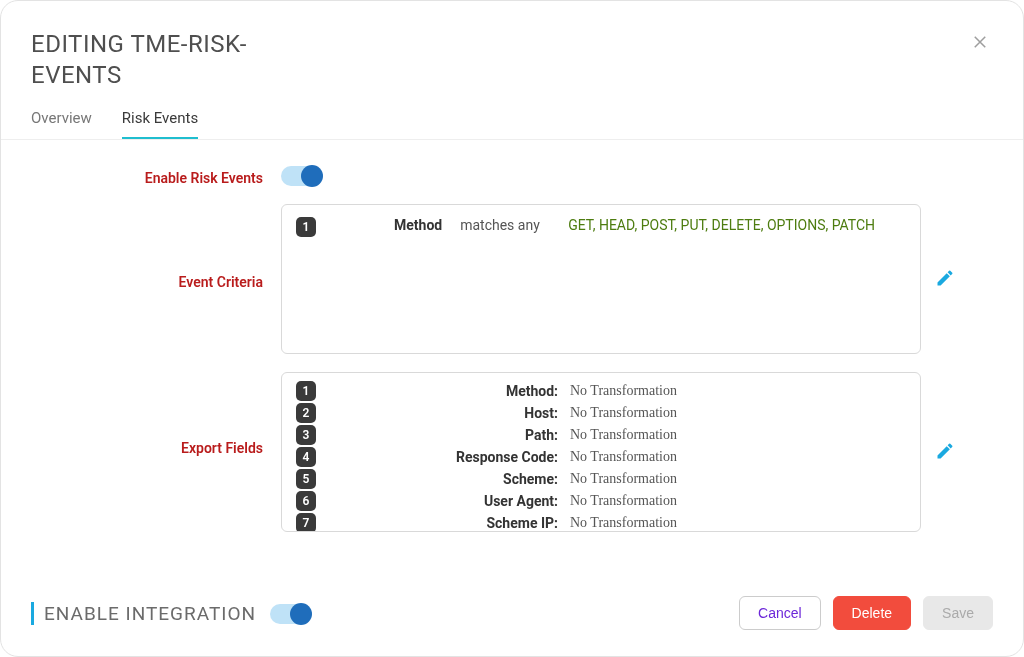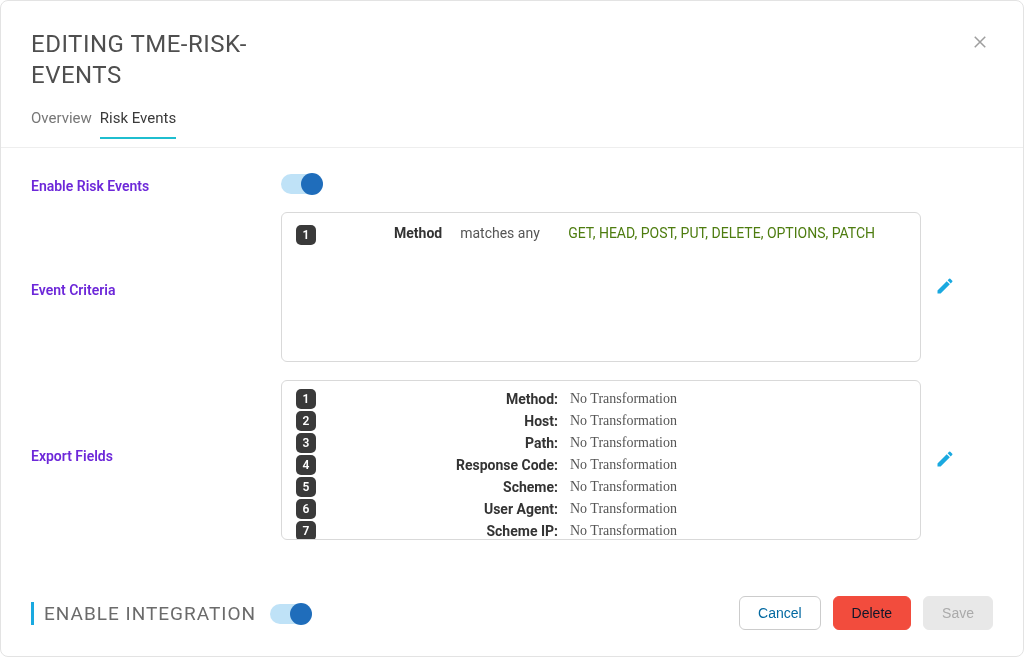--- a/index.html
+++ b/index.html
@@ -1,58 +1,58 @@
 <!DOCTYPE html>
 <html><head>
 <meta charset="utf-8">
 <style>
   * { box-sizing: border-box; margin: 0; padding: 0; }
   html, body { width: 1024px; height: 657px; font-family: -apple-system, "Segoe UI", Roboto, "Helvetica Neue", Arial, sans-serif; color: #4a4a4a; }
   .modal {
     position: relative;
     width: 1024px; height: 657px;
     border: 1px solid #e3e3e3;
-    border-radius: 8px;
+    border-radius: 18px;
     background: #fff;
     display: flex; flex-direction: column;
   }
   .modal-header {
     padding: 28px 30px 0 30px;
     display: flex; align-items: flex-start; justify-content: space-between;
   }
   .modal-title {
     font-size: 24px; font-weight: 400; color: #4f4f4f; letter-spacing: .5px;
     max-width: 270px; line-height: 1.3;
   }
   .close-btn {
     background: none; border: none; cursor: pointer; color: #9e9e9e; padding: 4px;
   }
   .close-btn svg { width: 18px; height: 18px; stroke: currentColor; }
 
   .tabs {
-    display: flex; gap: 8px; padding: 18px 30px 8px 30px;
+    display: flex; gap: 30px; padding: 18px 30px 0 30px;
     border-bottom: 1px solid #eee;
   }
   .tab {
     font-size: 15px; color: #777; padding-bottom: 10px; cursor: pointer;
     border-bottom: 2px solid transparent;
   }
   .tab.active { color: #3a3a3a; border-bottom-color: #1fbecf; }
 
   .body {
     flex: 1; overflow: auto;
     padding: 24px 30px 10px 30px;
   }
 
   .form-row {
     display: flex; align-items: flex-start; margin-bottom: 18px;
   }
   .form-label {
-    width: 250px; padding-right: 18px;
-    font-size: 14px; color: #6d28d9; font-weight: 600;
+    width: 250px; text-align: right; padding-right: 18px;
+    font-size: 14px; color: #b91c1c; font-weight: 600;
     padding-top: 6px;
   }
   .form-control-area {
     flex: 1; display: flex; align-items: flex-start; gap: 10px;
   }
 
   
   .toggle {
     position: relative; width: 40px; height: 20px; border-radius: 20px;
     background: #bfe2f7; cursor: pointer; display: inline-block; margin-top: 2px;
@@ -114,23 +114,23 @@
   .footer-left {
     display: flex; align-items: center; gap: 14px;
     border-left: 3px solid #1aa9e0; padding-left: 10px;
   }
   .footer-left-label {
     font-size: 19px; letter-spacing: 1px; color: #6b6b6b; font-weight: 400;
   }
   .footer-actions { display: flex; gap: 12px; }
   .btn {
     font-size: 14px; padding: 8px 18px; border-radius: 6px;
-    border: 1px solid #ccc; background: #fff; color: #0369a1; cursor: pointer;
-  }
-  .btn-danger { background: #f24c3d; color: #0f172a; border-color: #f24c3d; }
+    border: 1px solid #ccc; background: #fff; color: #6d28d9; cursor: pointer;
+  }
+  .btn-danger { background: #f24c3d; color: #ffffff; border-color: #f24c3d; }
   .btn-disabled { background: #e8e8e8; color: #aaa; border-color: #e8e8e8; cursor: not-allowed; }
 
   .row-centered .form-label { padding-top: 70px; } 
   .row-export .form-label { padding-top: 68px; }
 </style>
 </head>
 <body>
 
 <div class="modal">
 

